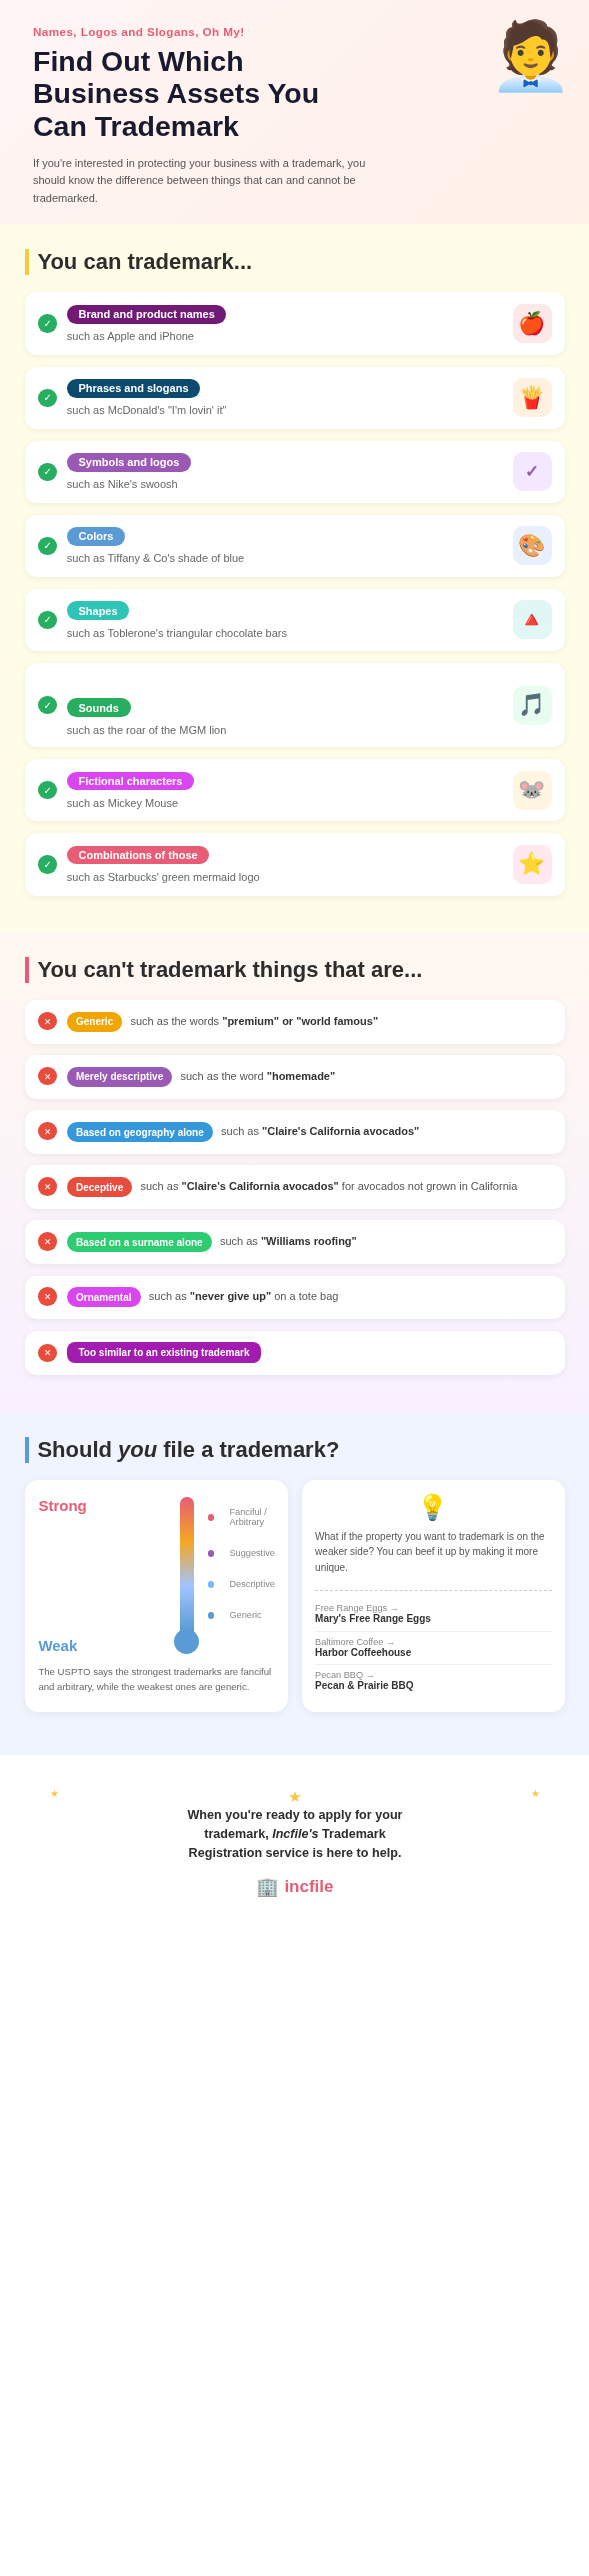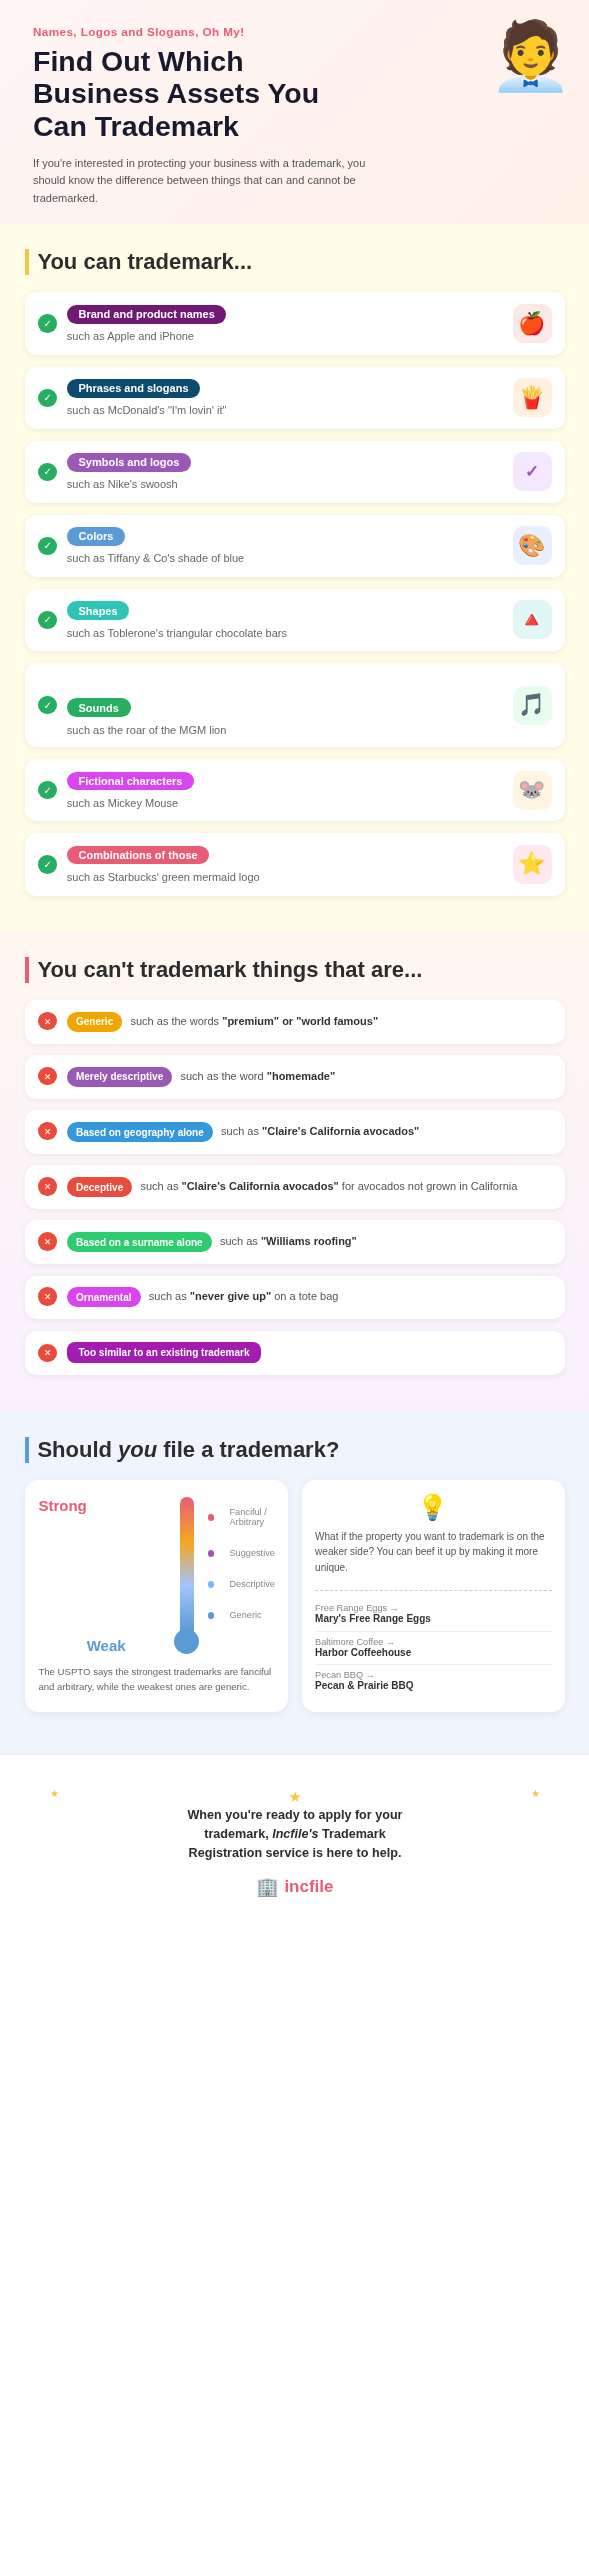--- a/index.html
+++ b/index.html
@@ -206,21 +206,21 @@
       padding: 17px 13.4px;
       flex: 1;
       box-shadow: 0 1.7px 8.4px rgba(0,0,0,0.06);
     }
     .thermo-labels {
       display: flex;
       align-items: stretch;
     }
     .thermo-text-labels {
       display: flex;
-      flex-direction: row;
+      flex-direction: column;
       justify-content: flex-start;
       margin-right: 8.4px;
       flex: 1;
     }
     .thermo-strong {
       color: #e85d75;
       font-weight: 800;
       font-size: 15px;
     }
     .thermo-weak {

